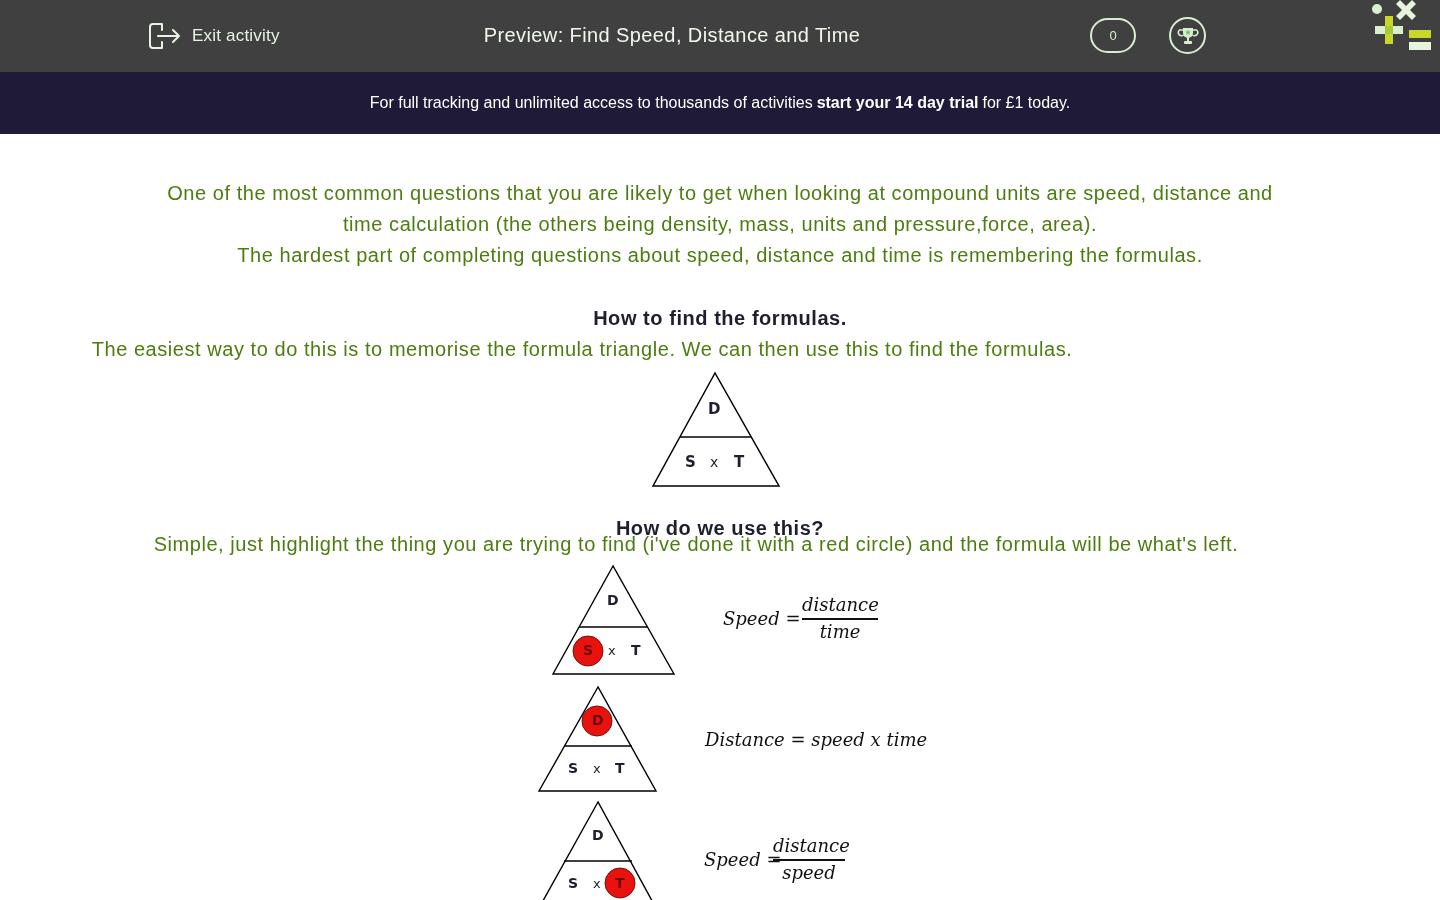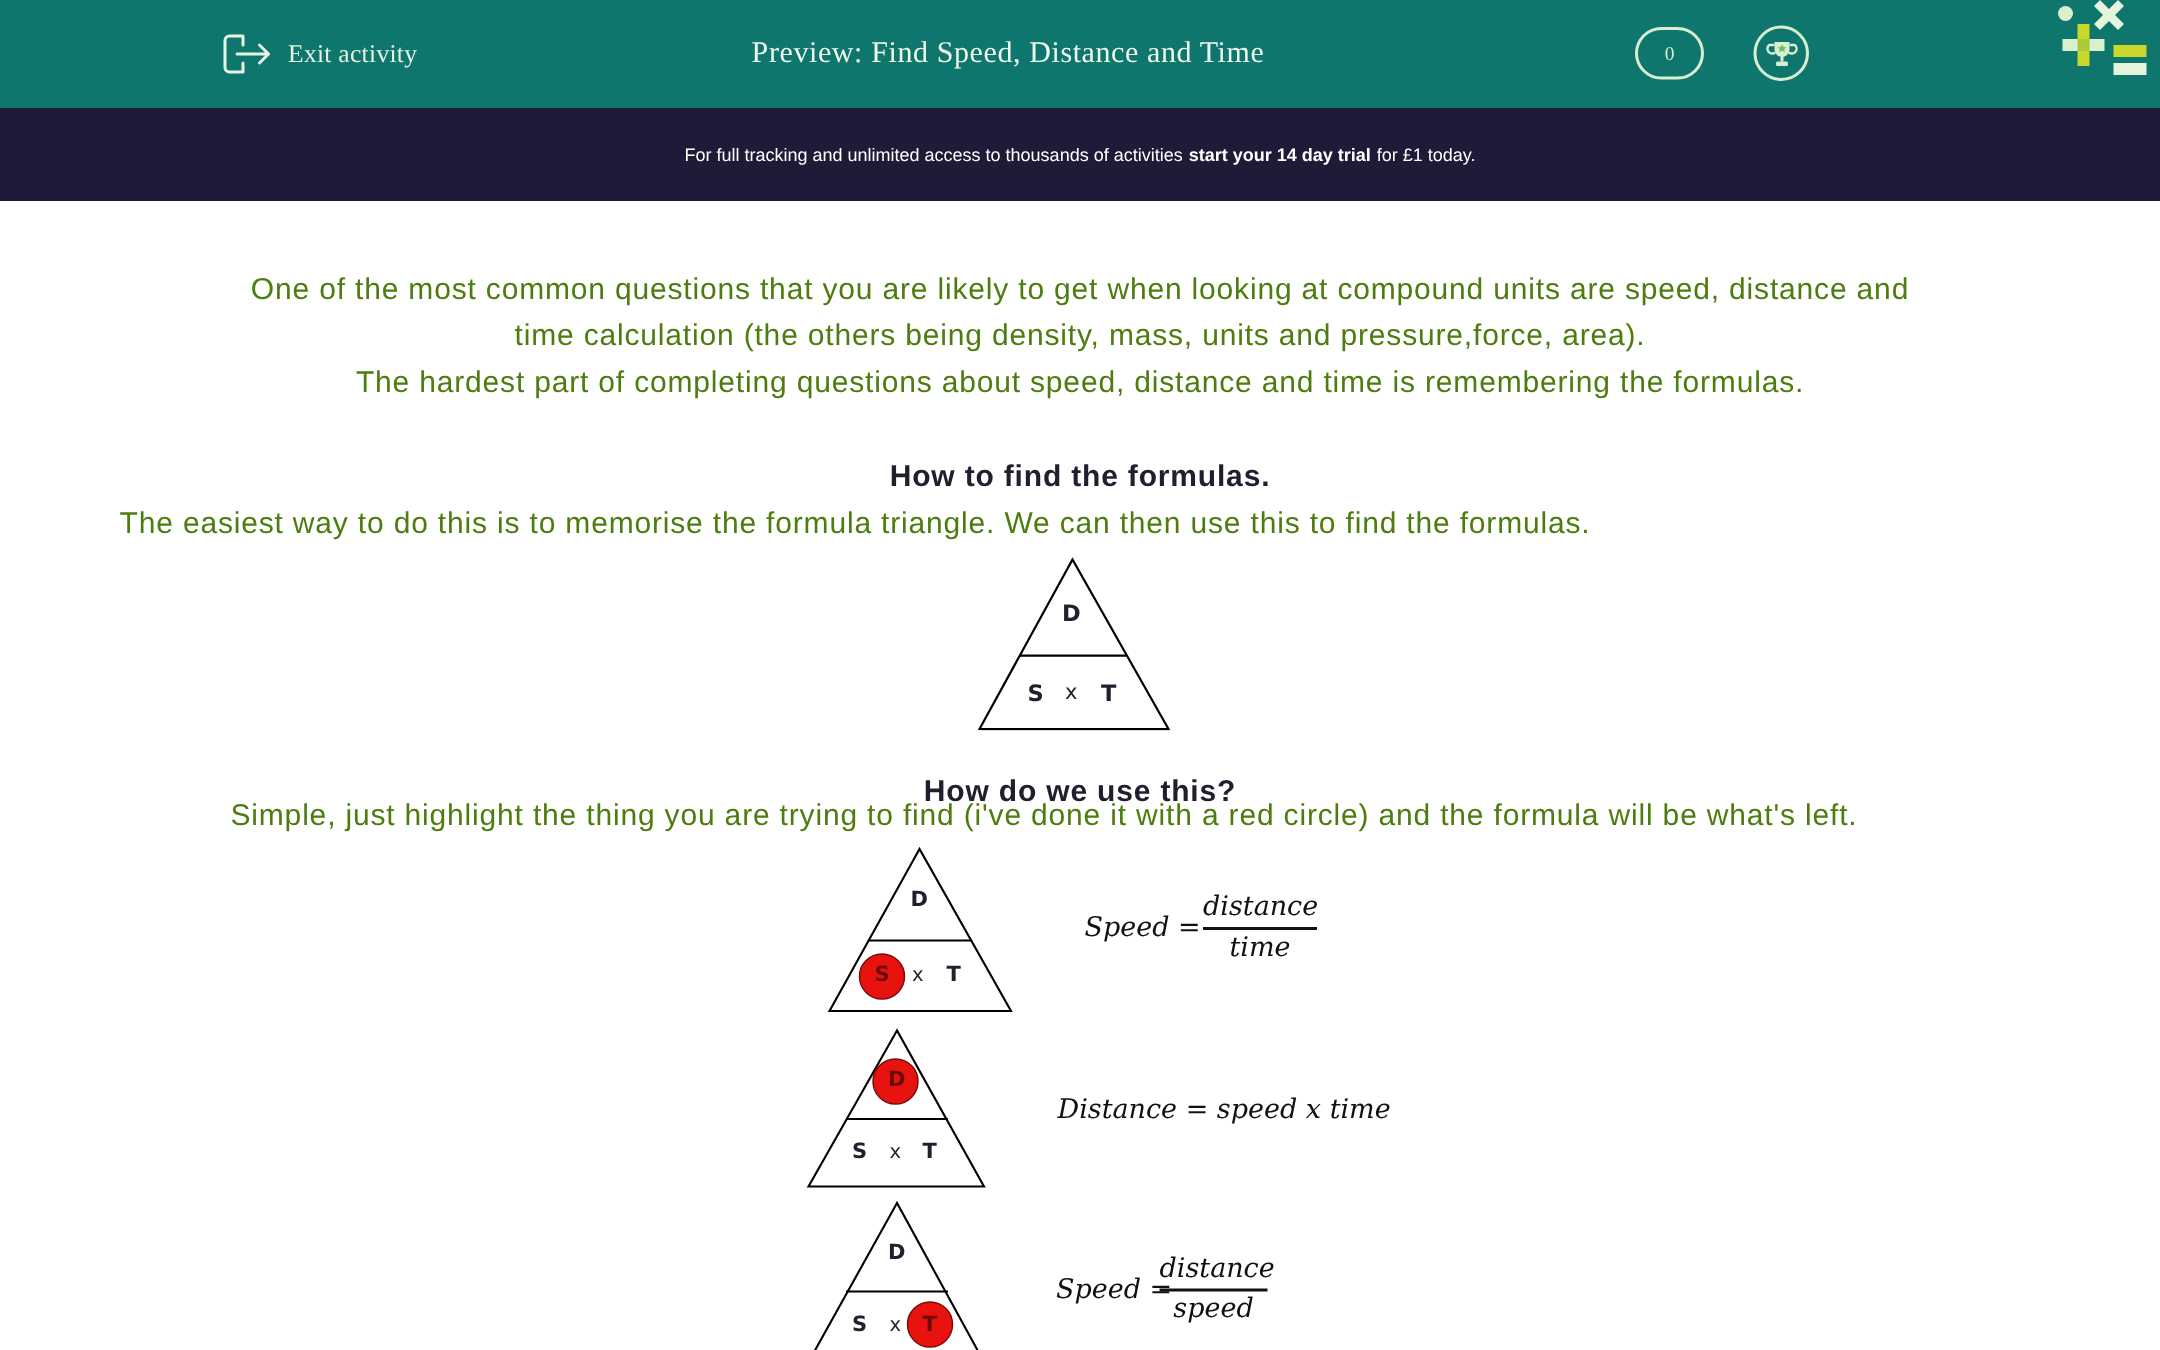--- a/index.html
+++ b/index.html
@@ -2,22 +2,21 @@
 <html><head>
   <meta charset="utf-8">
   <style>
     * { box-sizing: border-box; margin: 0; padding: 0; }
     html, body { width: 1440px; height: 900px; overflow: hidden; background: #ffffff; }
     body { font-family: "Liberation Sans", sans-serif; color: #1f1f2e; position: relative; }
 
     
     .topbar {
       position: absolute; left: 0; top: 0; width: 1440px; height: 72px;
-      background: #0f766e;
-      font-family: Liberation Serif, serif;
+      background: #404040;
     }
     .exit-btn {
       position: absolute; left: 148px; top: 20px; height: 32px;
       display: flex; align-items: center; cursor: pointer;
       color: #e6f5e1;
     }
     .exit-btn svg { width: 34px; height: 30px; }
     .exit-btn span { font-size: 17px; margin-left: 10px; letter-spacing: 0.2px; }
     .page-title {
       position: absolute; left: 0; width: 1344px; top: 24px; text-align: center;
@@ -32,21 +31,21 @@
       position: absolute; left: 1169px; top: 17px; width: 37px; height: 37px;
       border: 2px solid #d7efcf; border-radius: 50%;
       display: flex; align-items: center; justify-content: center; cursor: pointer;
     }
     .trophy-btn svg { width: 22px; height: 22px; }
     .brand-logo { position: absolute; left: 1364px; top: 0; width: 76px; height: 56px; }
 
     
     .banner {
       position: absolute; left: 0; top: 72px; width: 1440px; height: 62px;
-      background: #1e1a37; color: #ffffff; font-size: 12px;
+      background: #1e1a37; color: #ffffff; font-size: 16px;
       display: flex; align-items: center; justify-content: center;
     }
     .banner b { font-weight: bold; margin: 0 4px; }
 
     
     .content {
       position: absolute; left: 0; top: 134px; width: 1440px;
     }
     .para {
       text-align: center; font-size: 20px; line-height: 31px; letter-spacing: 0.55px;
@@ -102,21 +101,21 @@
   <b>start your 14 day trial</b>
   <span>for £1 today.</span>
 </div>
 
 <div class="content">
   <div class="para abs" style="left:0;width:1440px;top:44px;">One of the most common questions that you are likely to get when looking at compound units are speed, distance and</div>
   <div class="para abs" style="left:0;width:1440px;top:75px;">time calculation (the others being density, mass, units and pressure,force, area).</div>
   <div class="para abs" style="left:0;width:1440px;top:106px;">The hardest part of completing questions about speed, distance and time is remembering the formulas.</div>
 
   <div class="heading abs" style="left:0;width:1440px;top:173px;">How to find the formulas.</div>
-  <div class="para abs" style="left:0;width:1140px;top:200px;">The easiest way to do this is to memorise the formula triangle. We can then use this to find the formulas.</div>
+  <div class="para abs" style="left:12px;width:1140px;top:200px;">The easiest way to do this is to memorise the formula triangle. We can then use this to find the formulas.</div>
 
   <svg class="abs" style="left:650px;top:237px;" width="132" height="116" viewBox="0 0 132 116">
     <path d="M65 2 L3 115 L129 115 Z" fill="#fff" stroke="#000" stroke-width="1.5"></path>
     <line x1="30" y1="66" x2="101" y2="66" stroke="#000" stroke-width="1.5"></line>
   </svg>
   <div class="abs tri-text" style="left:708px;top:266px;font-size:15px;">D</div>
   <div class="abs tri-text" style="left:685px;top:319px;font-size:15px;">S</div>
   <div class="abs" style="left:710px;top:320px;font-size:14px;font-family:'DejaVu Sans',sans-serif;">x</div>
   <div class="abs tri-text" style="left:734px;top:319px;font-size:15px;">T</div>
 

